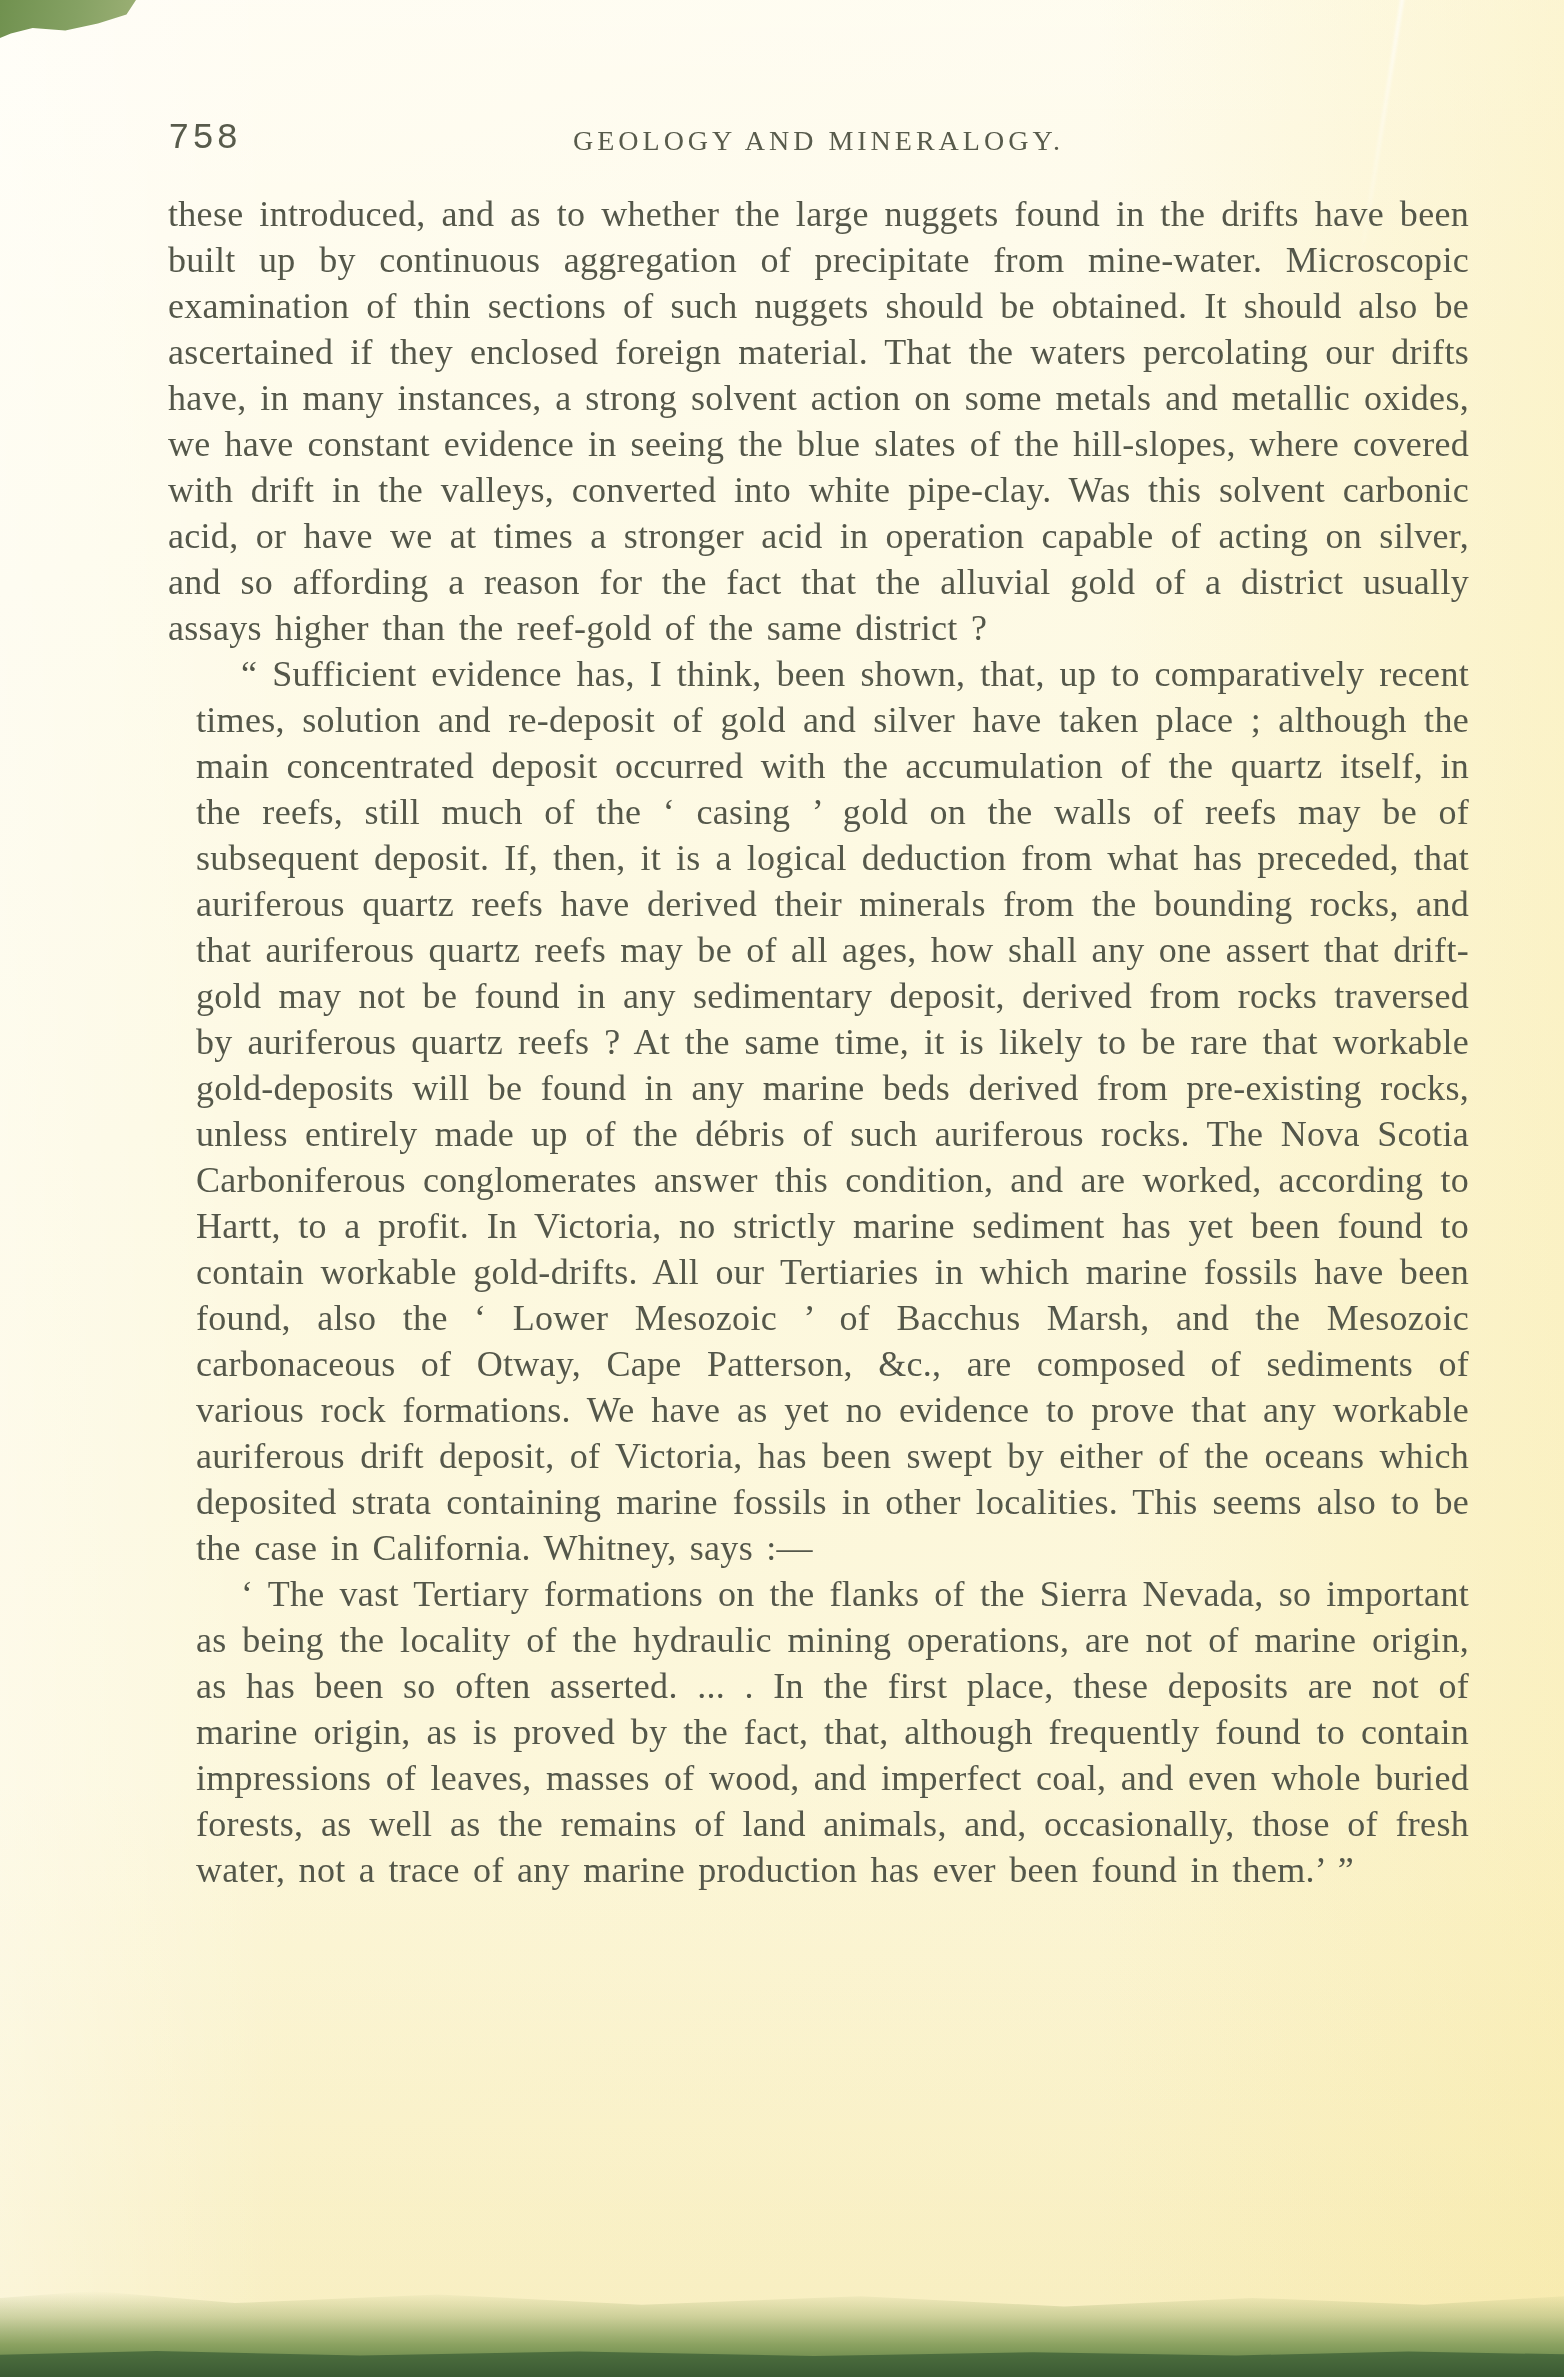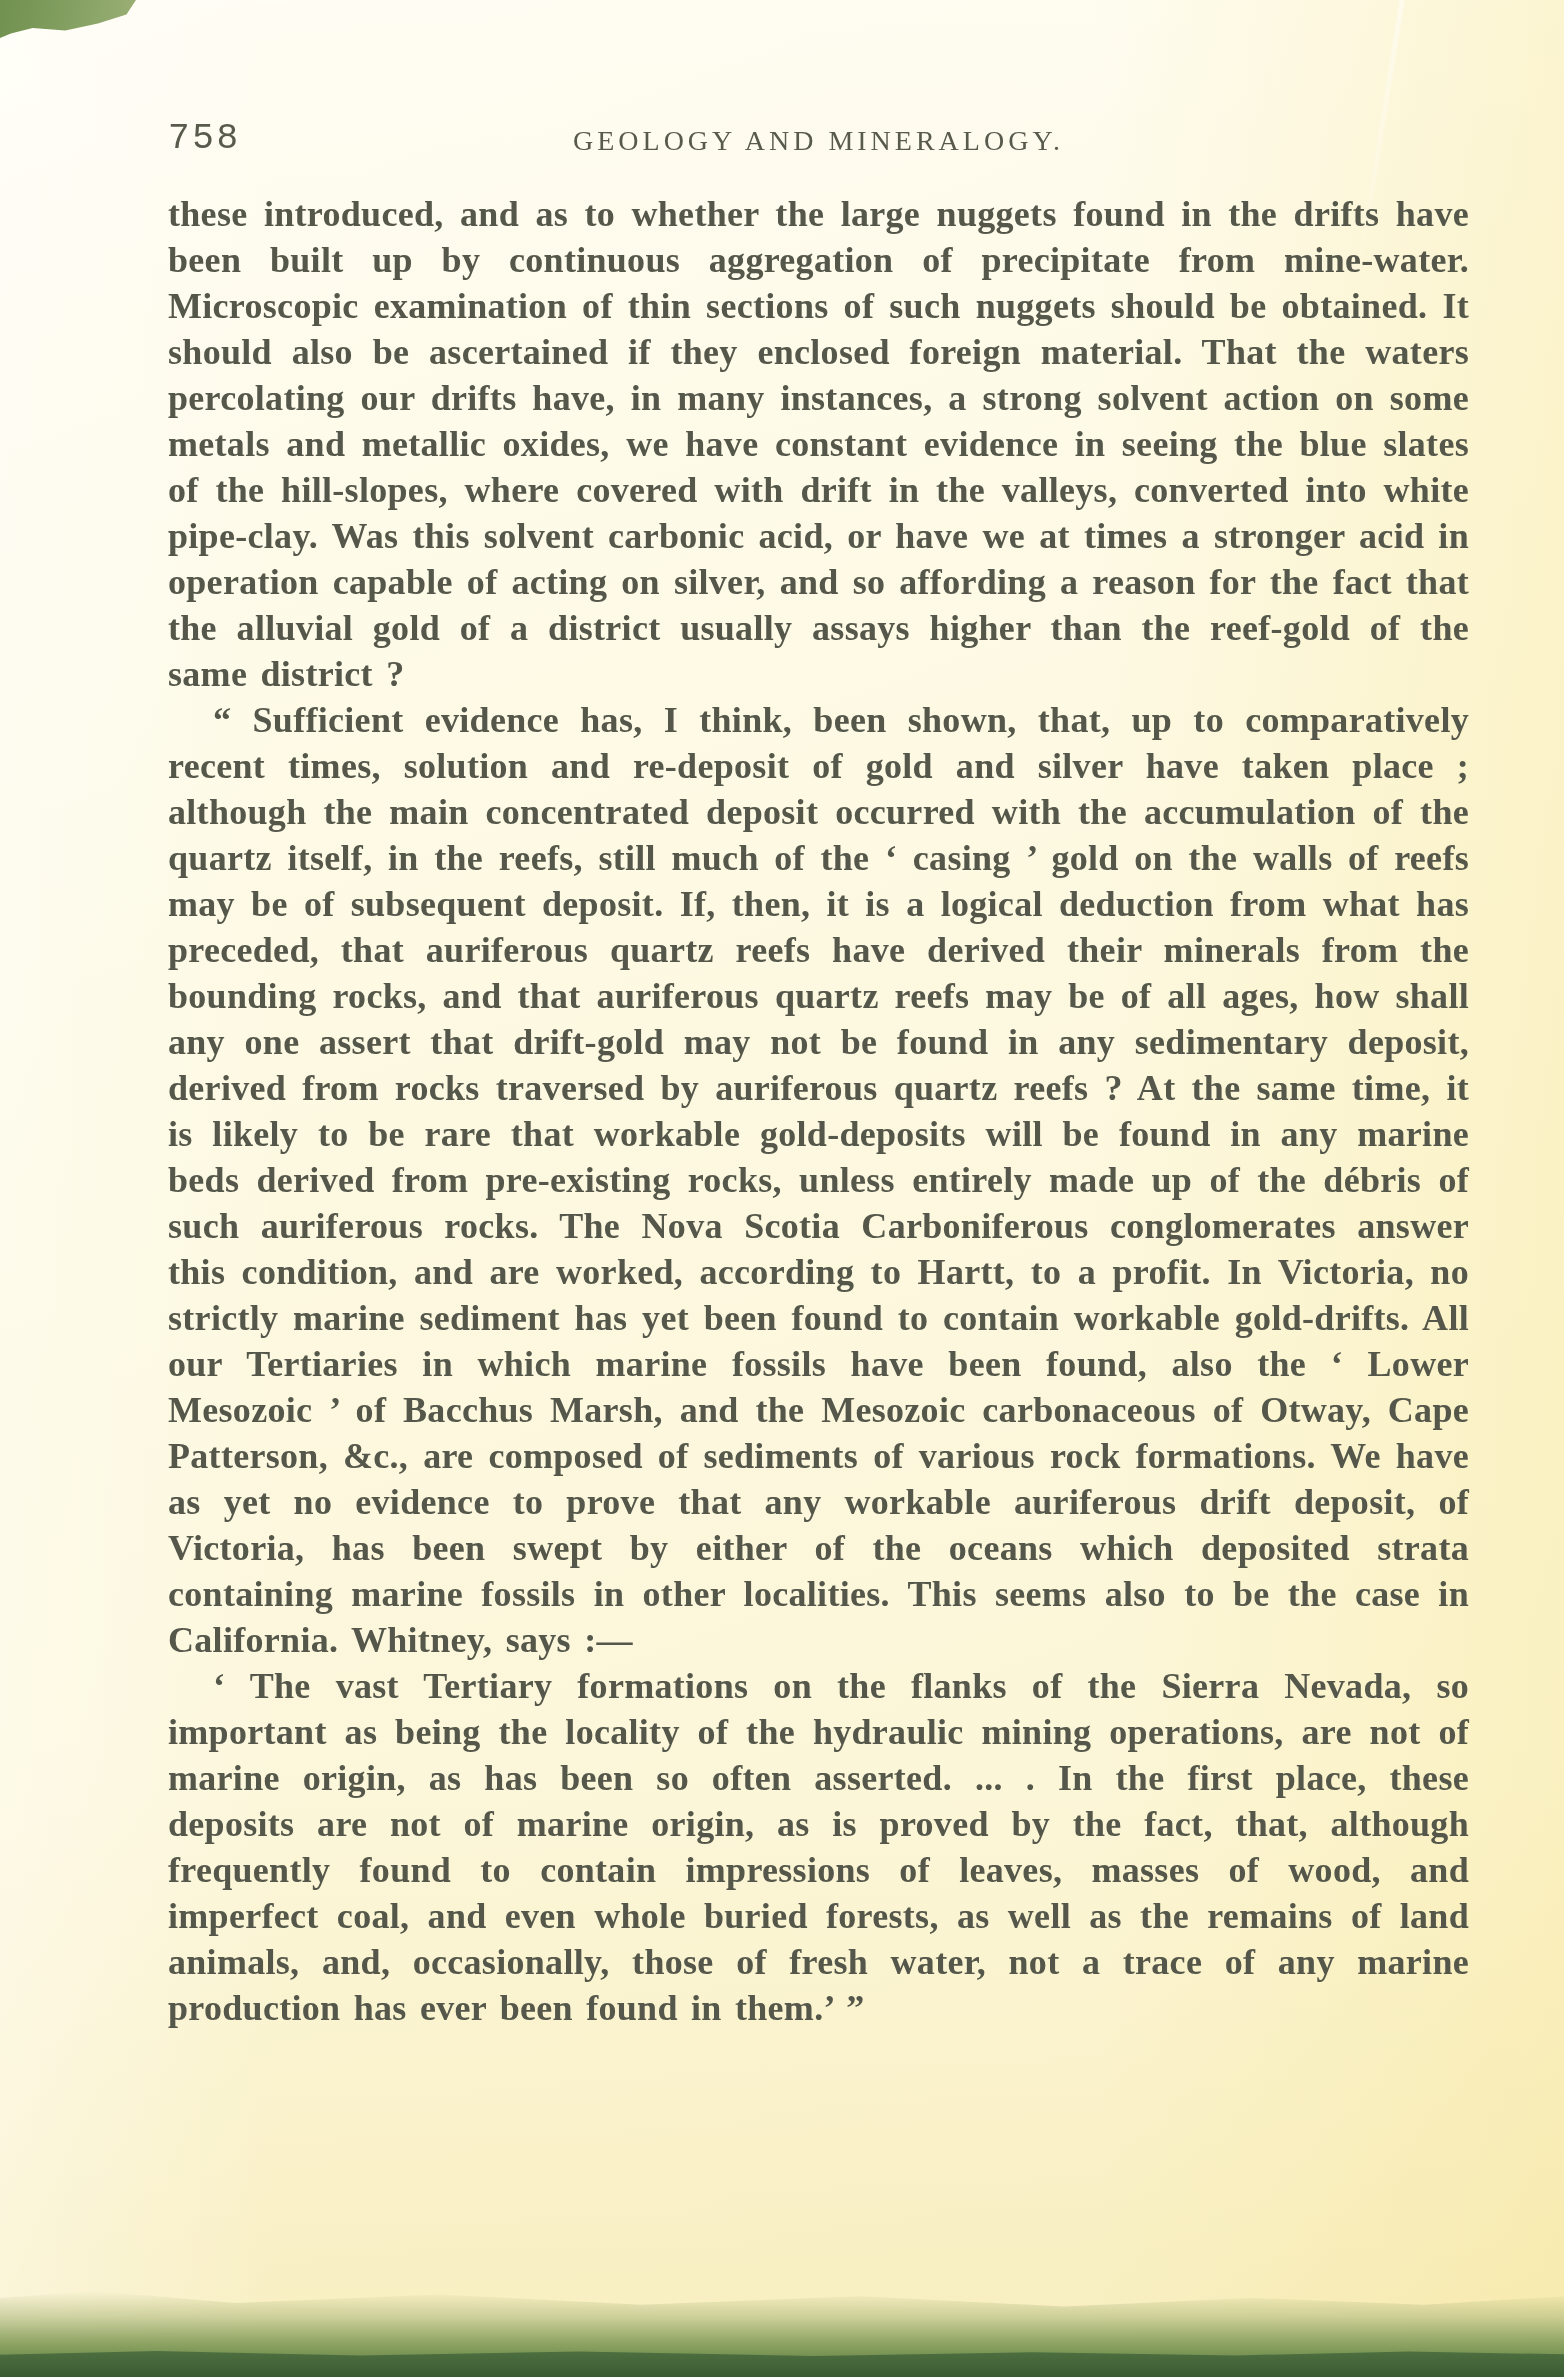--- a/index.html
+++ b/index.html
@@ -94,27 +94,27 @@
     position: absolute;
     top: 191px;
     left: 168px;
     width: 1301px;
     font-size: 36px;
     line-height: 46px;
     letter-spacing: 0.3px;
     word-spacing: 4px;
     text-align: justify;
     color: #54574a;
-    font-weight: bold;
   }
   .body-text p {
     margin: 0;
   }
   .body-text p.indented {
     text-indent: 45px;
+    margin-left: 28px;
   }
 </style>
 </head>
 <body>
 
 <div class="page">
 
   <div class="backing-top-left"></div>
   <div class="crease"></div>
 

